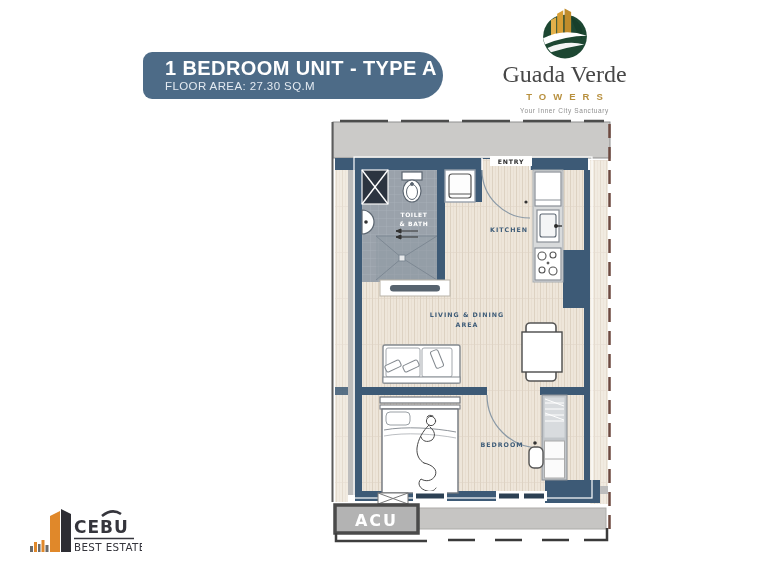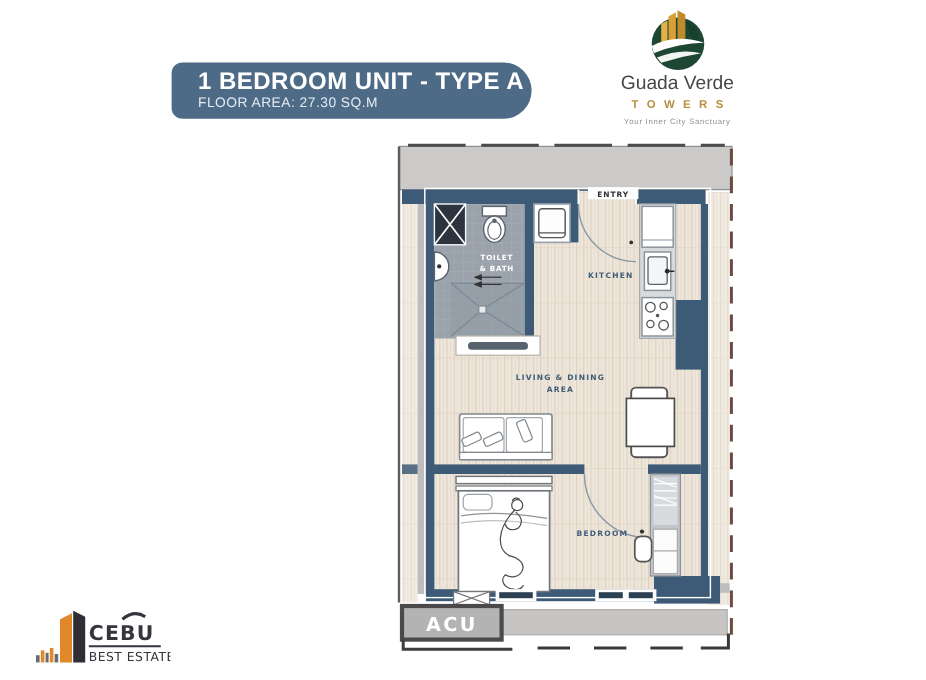--- a/index.html
+++ b/index.html
@@ -6,21 +6,21 @@
   .page{position:relative;width:772px;height:567px;background:#ffffff;overflow:hidden;
         font-family:"Liberation Sans","DejaVu Sans",sans-serif;}
   
   .banner{position:absolute;left:143px;top:52px;width:300px;height:47px;background:#4d6b87;
           border-radius:10px 26px 26px 10px;color:#fff;padding:5px 0 0 22px;box-sizing:border-box;}
   .banner-title{font-size:20px;font-weight:bold;letter-spacing:.4px;line-height:22px;}
   .banner-sub{font-size:11.5px;color:#e3eaf1;letter-spacing:.4px;margin-top:1px;}
   
   .brand{position:absolute;left:492px;top:6px;width:145px;text-align:center;}
   .brand-mark{display:block;margin:0 auto;}
-  .brand-name{font-family:Liberation Sans, sans-serif;font-size:16px;color:#474747;margin-top:1px;}
+  .brand-name{font-family:Liberation Serif, serif;font-size:24px;color:#474747;margin-top:1px;}
   .brand-towers{font-size:9.5px;letter-spacing:7px;color:#b8903e;margin-top:3px;margin-left:7px;font-weight:bold;}
   .brand-tagline{font-size:6.5px;color:#8f8f8f;letter-spacing:.6px;margin-top:5px;}
   
   .plan{position:absolute;left:330px;top:114px;}
   .plan text{font-family:"DejaVu Sans","Liberation Sans",sans-serif;}
   .lbl-dark{fill:#3f5d79;font-weight:bold;font-size:6.3px;letter-spacing:1px;}
   .lbl-white{fill:#ffffff;font-weight:bold;font-size:6px;letter-spacing:.6px;}
   .lbl-entry{fill:#2e2e2e;font-weight:bold;font-size:6.2px;letter-spacing:.8px;}
   .lbl-acu{fill:#ffffff;font-weight:bold;font-size:16px;letter-spacing:2px;}
   .sketch{stroke:#4a4a4a;stroke-width:1;fill:none;stroke-linecap:round;}

